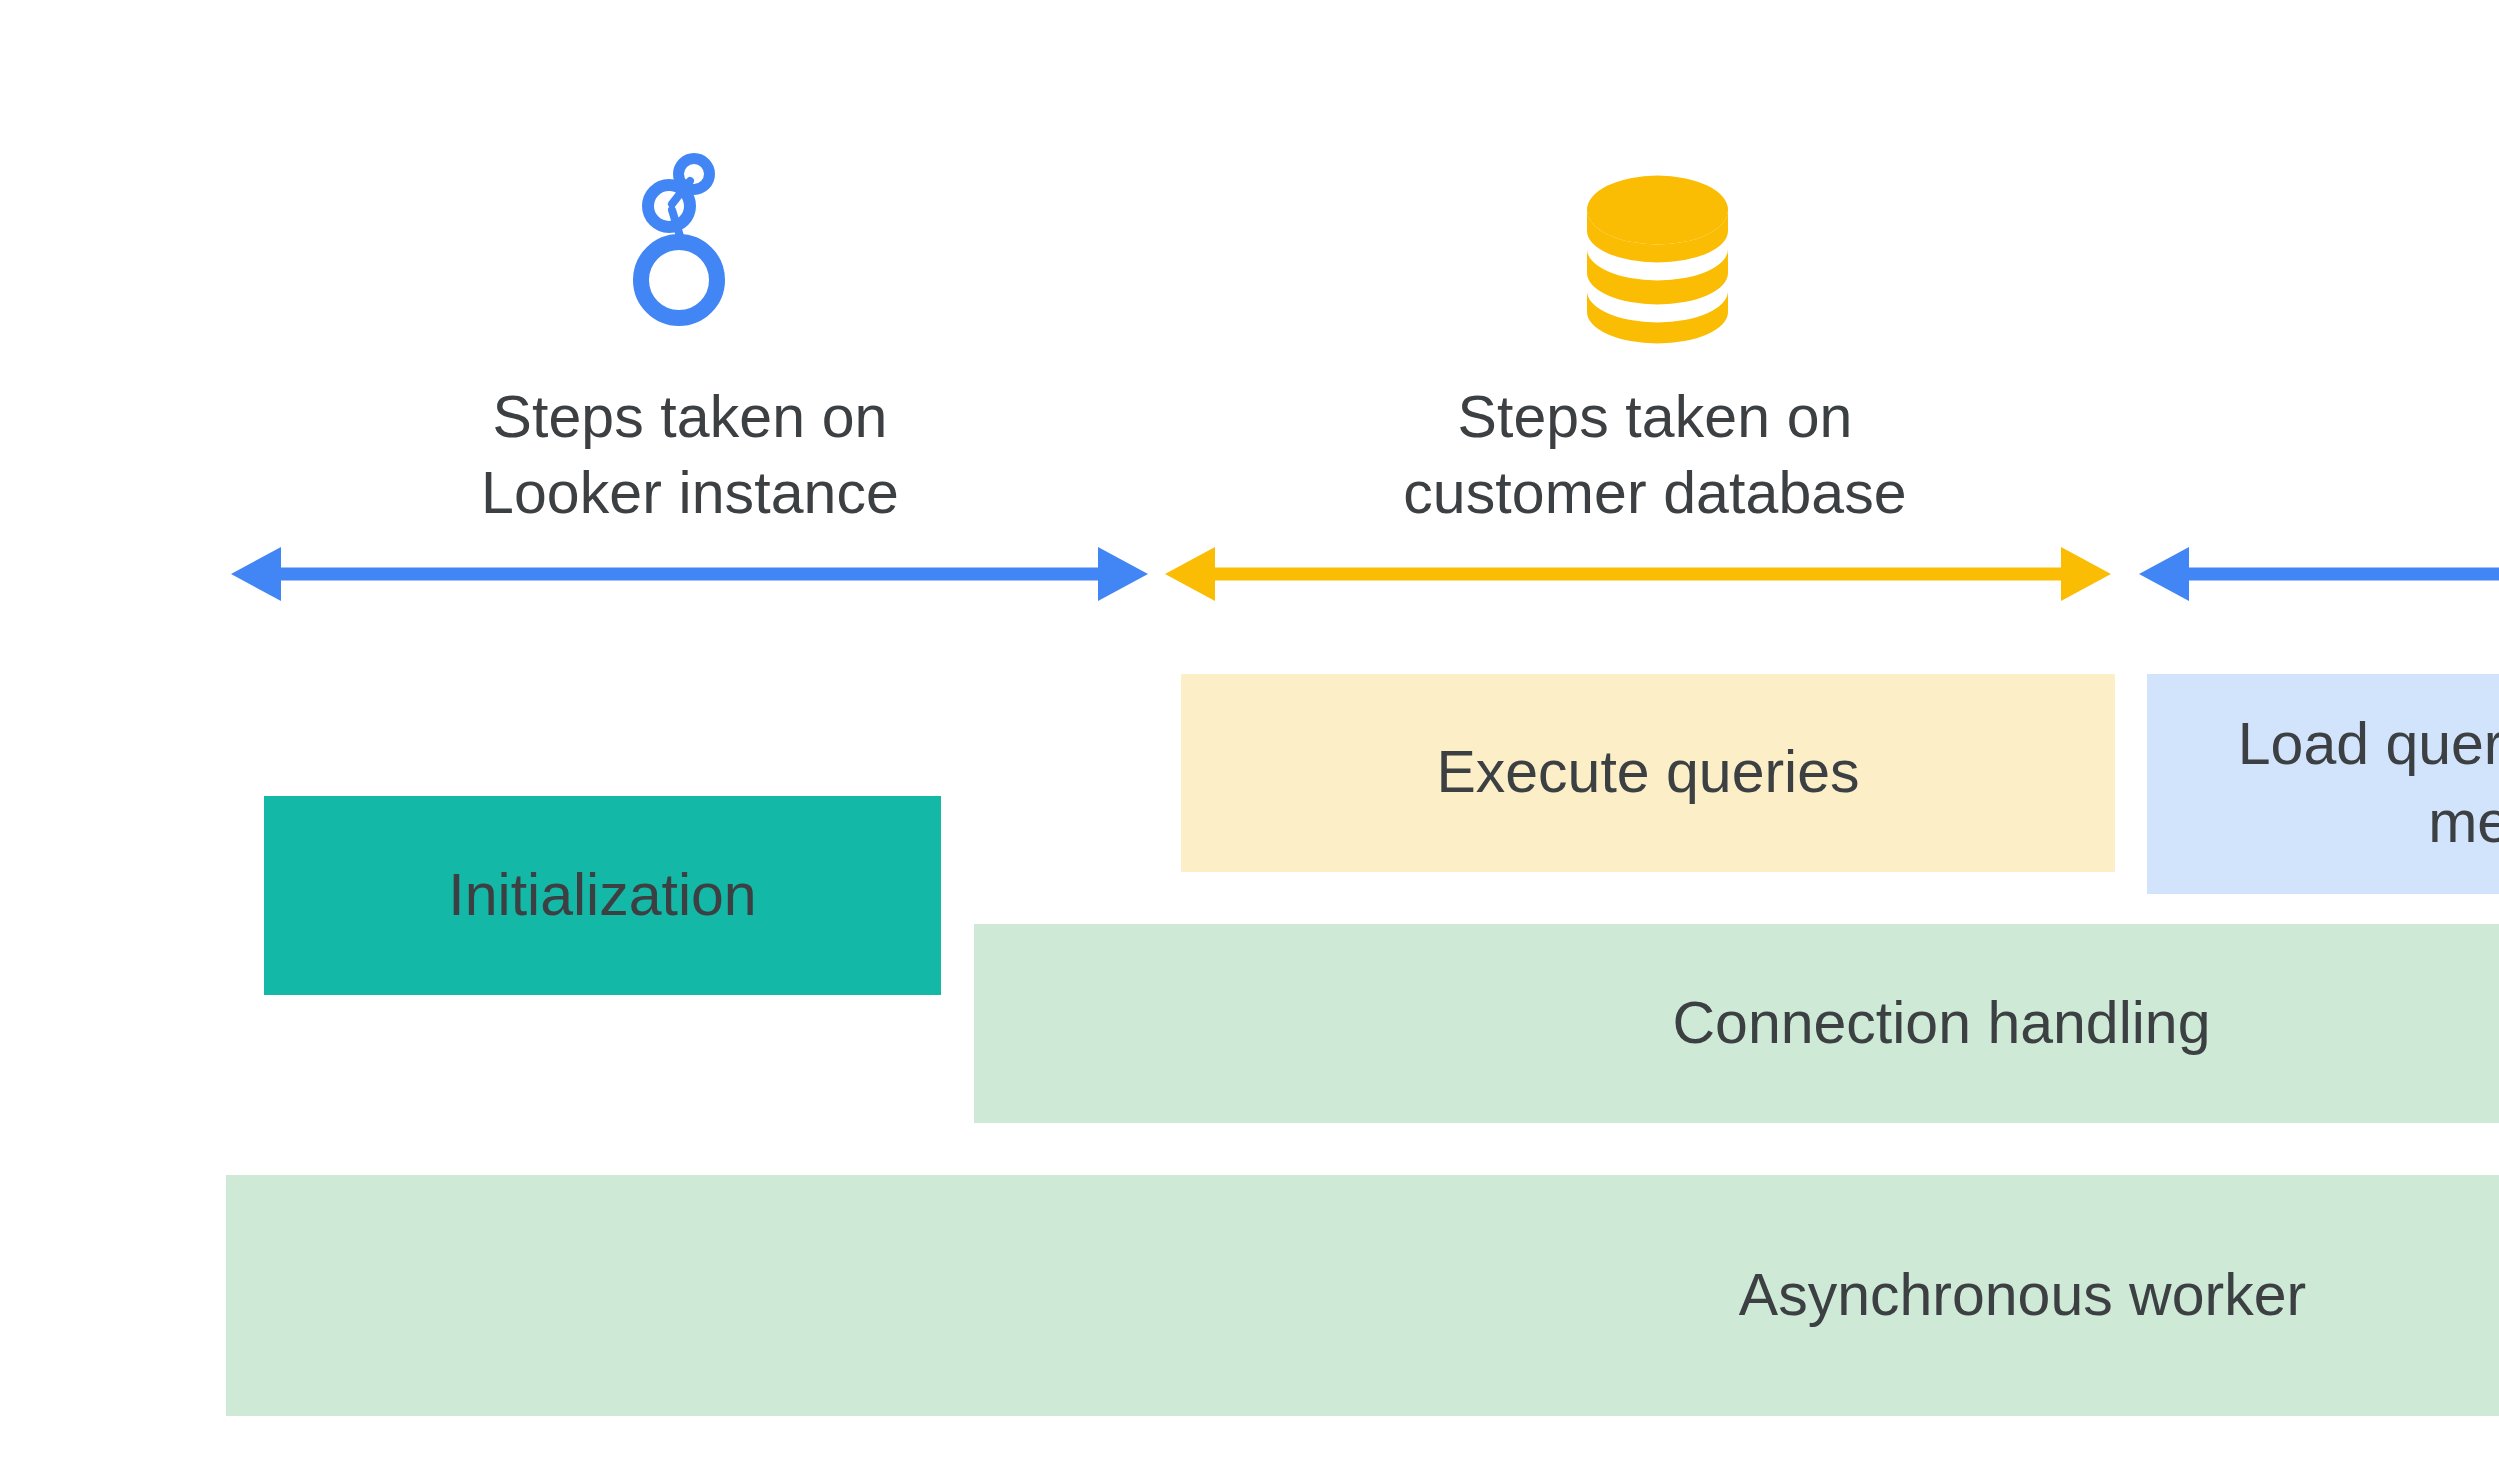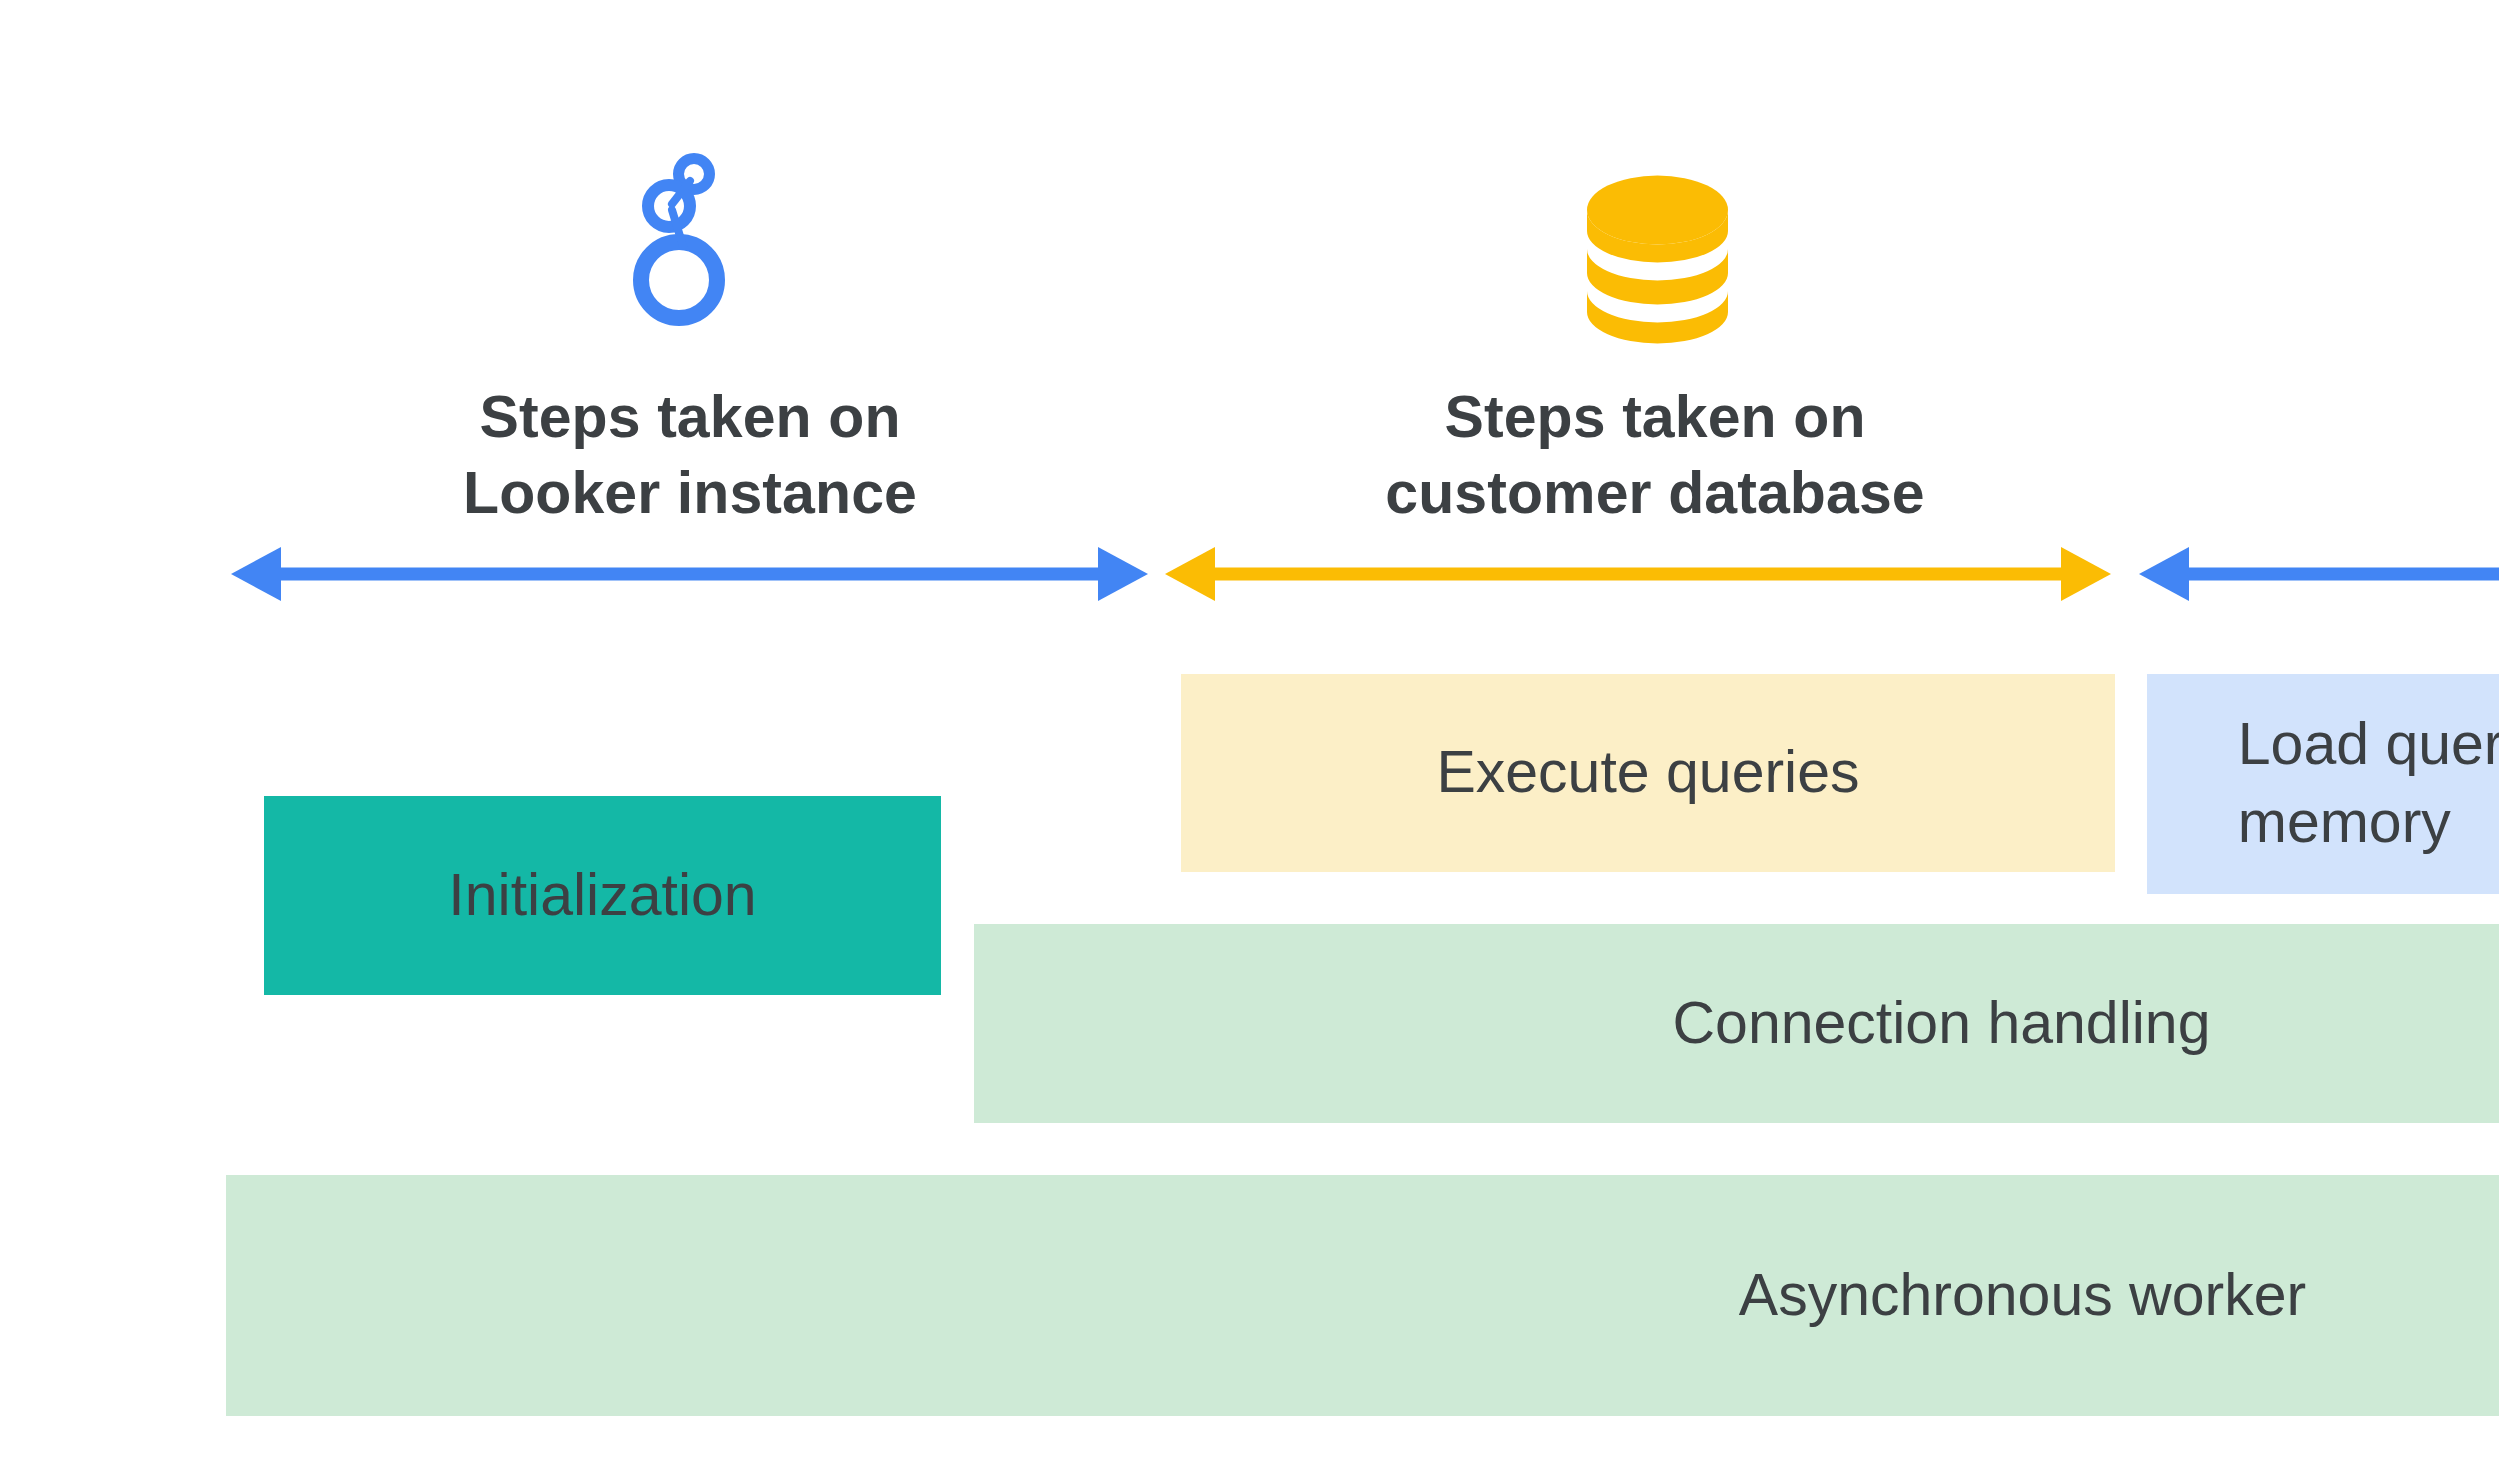--- a/index.html
+++ b/index.html
@@ -11,31 +11,31 @@
     border-radius:30px;
     overflow:hidden;
   }
   .icon-wrap{position:absolute;}
   .lane-label{
     position:absolute;
     text-align:center;
     color:#3c4043;
     font-size:59px;
     line-height:1.28;
-    font-weight:700;
+    font-weight:400;
     letter-spacing:0.1px;
     white-space:pre-line;
   }
   .arrow-svg{position:absolute;}
   .pbox{
     position:absolute;
     display:flex;
     align-items:center;
     justify-content:center;
-    text-align:left;
+    text-align:right;
     color:#3c4043;
     font-size:59px;
     line-height:1.32;
     font-weight:400;
     box-sizing:border-box;
     padding:0 12px;
     white-space:pre-line;
   }
 </style>
 </head>

